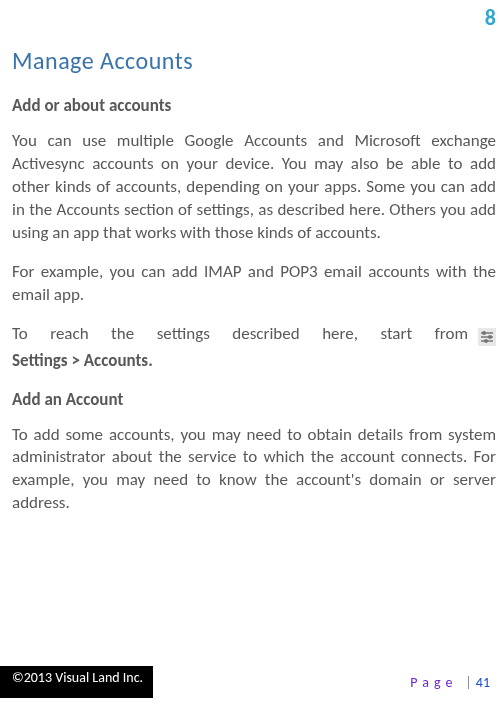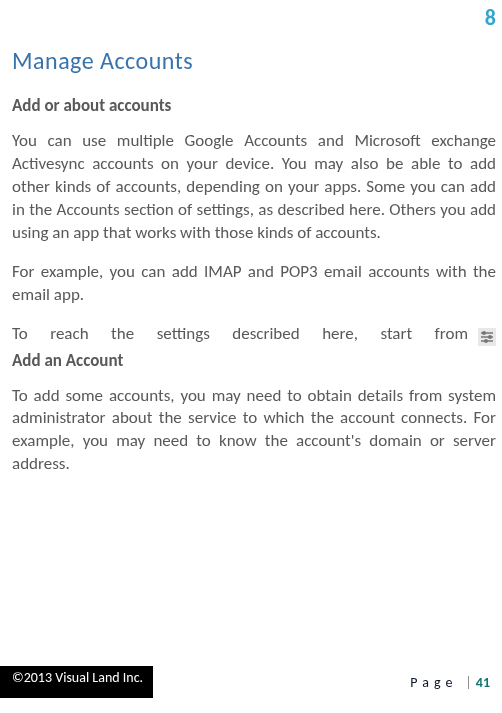--- a/index.html
+++ b/index.html
@@ -84,32 +84,32 @@
   .footer-left {
     background: #000000;
     color: #ffffff;
     padding: 3px 10px 12px 12px;
     flex: 0 0 auto;
   }
   .footer-spacer {
     flex: 1;
   }
   .footer-page-label {
-    color: #0f172a;
+    color: #6d28d9;
     letter-spacing: 5px;
     padding-right: 4px;
     margin-left: 34px;
   }
   .footer-divider {
     color: #8a8a8a;
     padding: 0 4px;
   }
   .footer-page-num {
-    font-weight: bold;
-    color: #0f766e;
+    font-weight: normal;
+    color: #1d4ed8;
     padding-right: 12px;
   }
 </style>
 </head>
 <body>
 
 <div class="page-number-top">8</div>
 
 <div class="content">
 
@@ -129,20 +129,21 @@
           <rect x="0" y="0" width="18" height="18" fill="#e8e8e8"></rect>
           <line x1="3" y1="5" x2="15" y2="5" stroke="#777" stroke-width="1.5"></line>
           <circle cx="6" cy="5" r="2" fill="#777"></circle>
           <line x1="3" y1="9" x2="15" y2="9" stroke="#777" stroke-width="1.5"></line>
           <circle cx="12" cy="9" r="2" fill="#777"></circle>
           <line x1="3" y1="13" x2="15" y2="13" stroke="#777" stroke-width="1.5"></line>
           <circle cx="8" cy="13" r="2" fill="#777"></circle>
         </svg>
       </span>
     </div>
+    <span class="breadcrumb-strong">Settings &gt; Accounts.</span>
   </div>
 
   <div class="subhead">Add an Account</div>
 
   <p class="para">To add some accounts, you may need to obtain details from system administrator about the service to which the account connects. For example, you may need to know the account's domain or server address.</p>
 
 </div>
 
 <div class="footer">
   <span class="footer-left">©2013 Visual Land Inc.</span>

